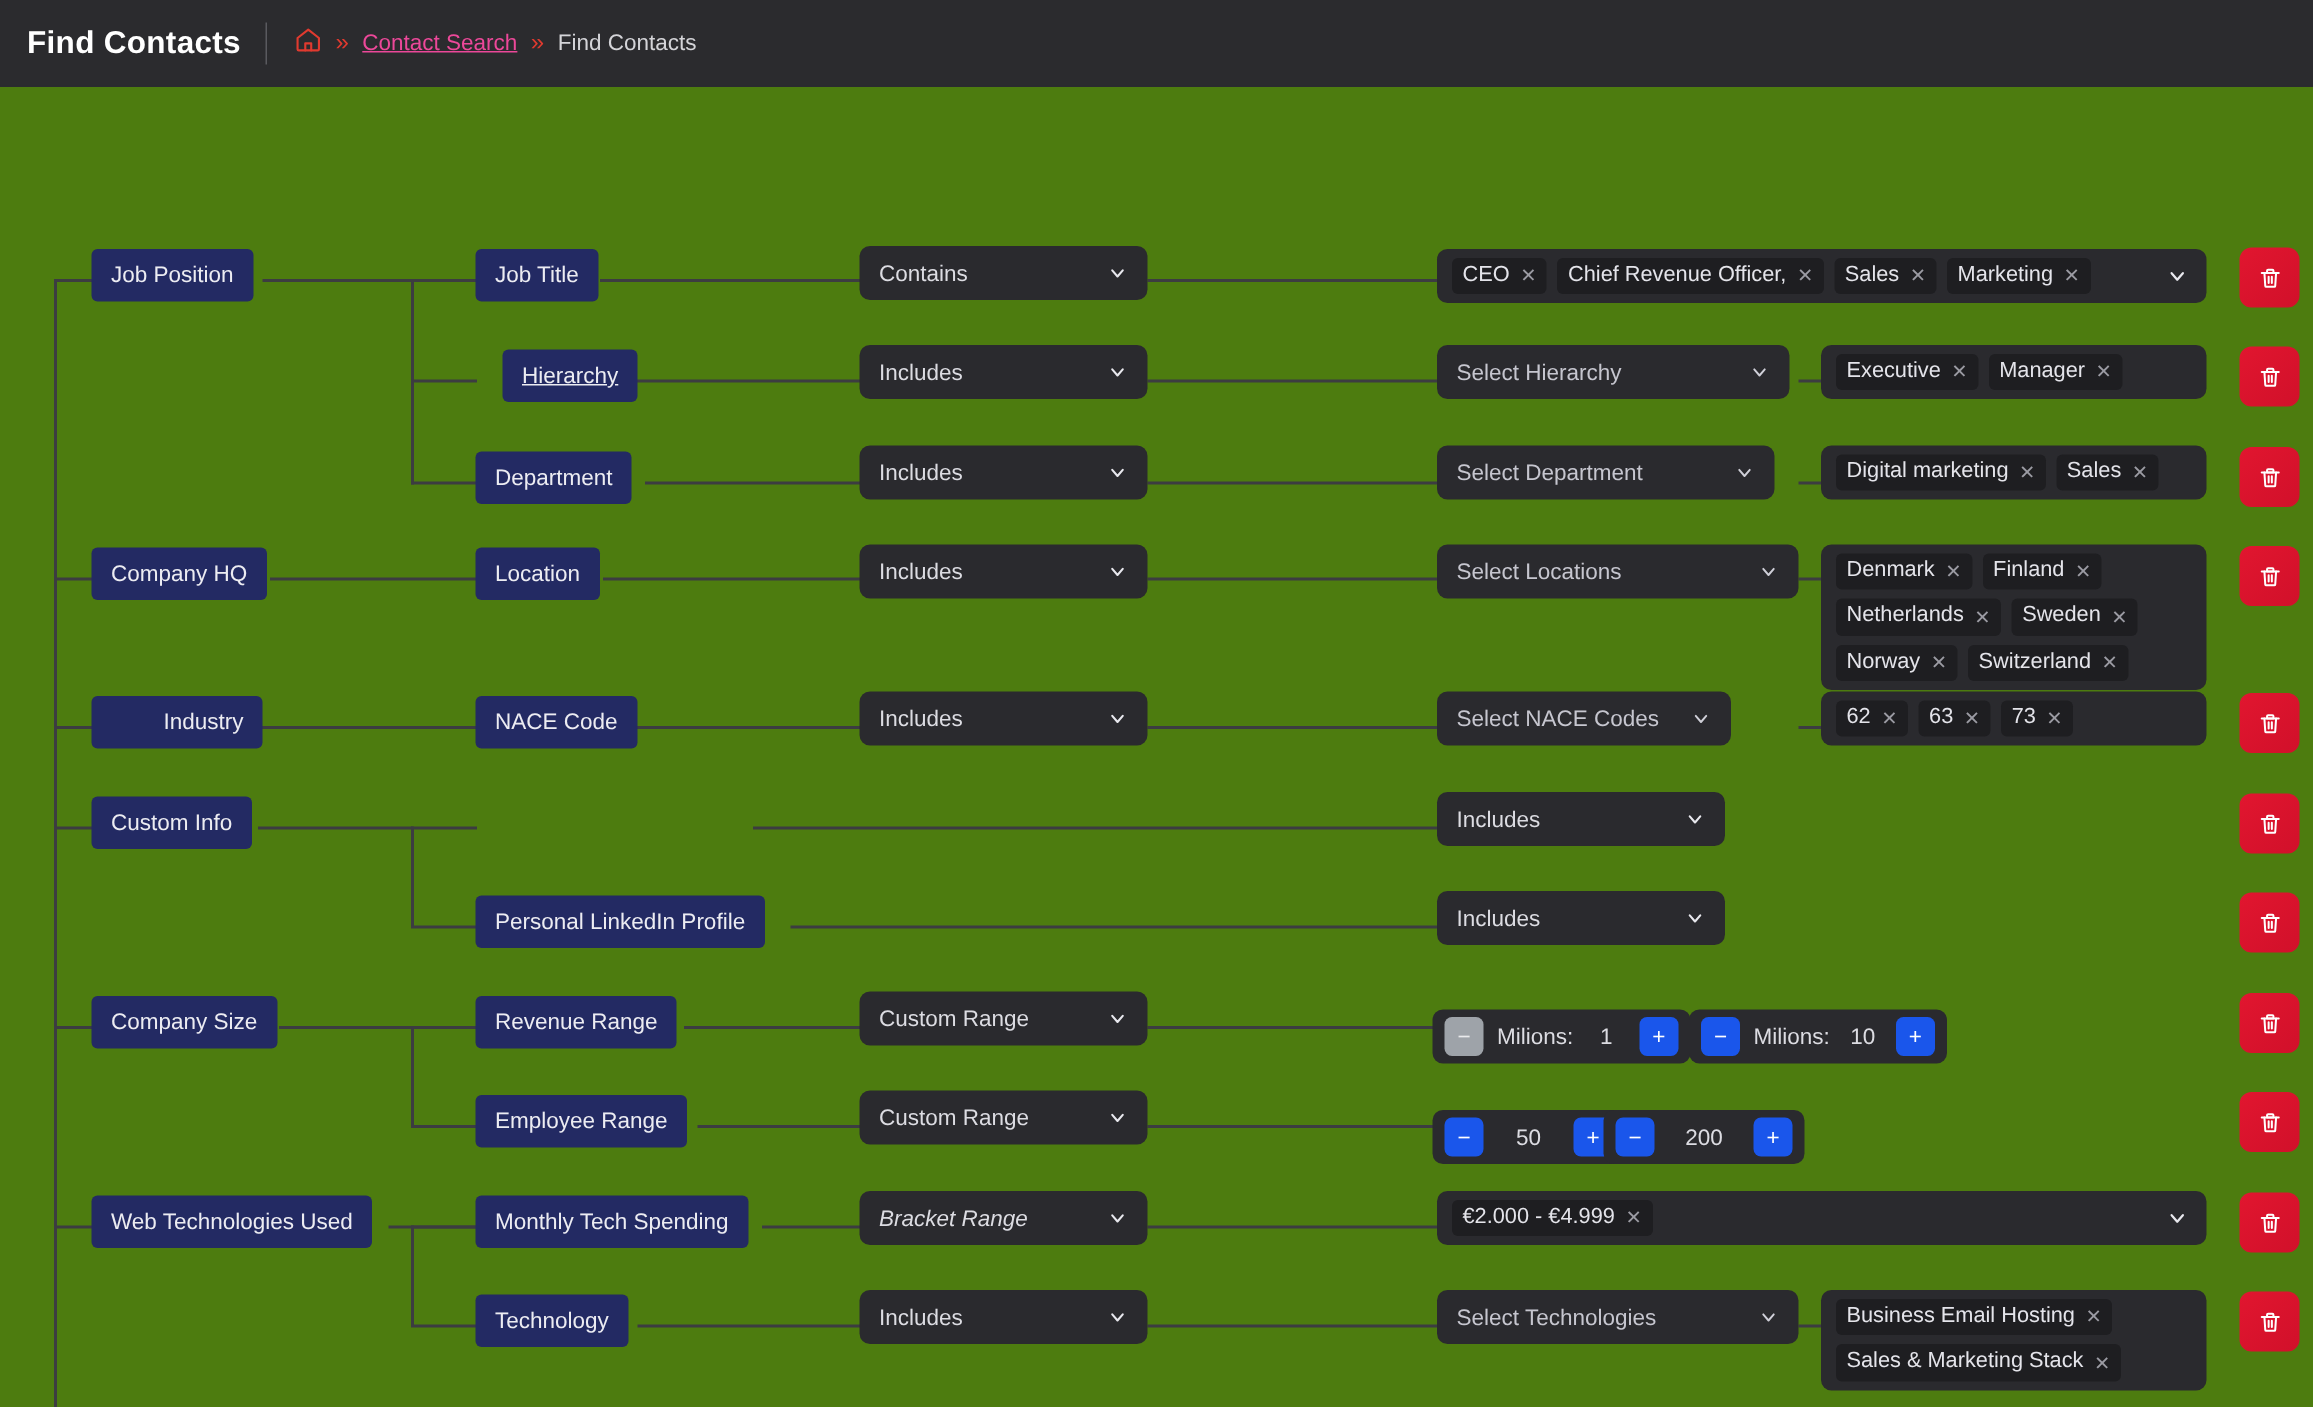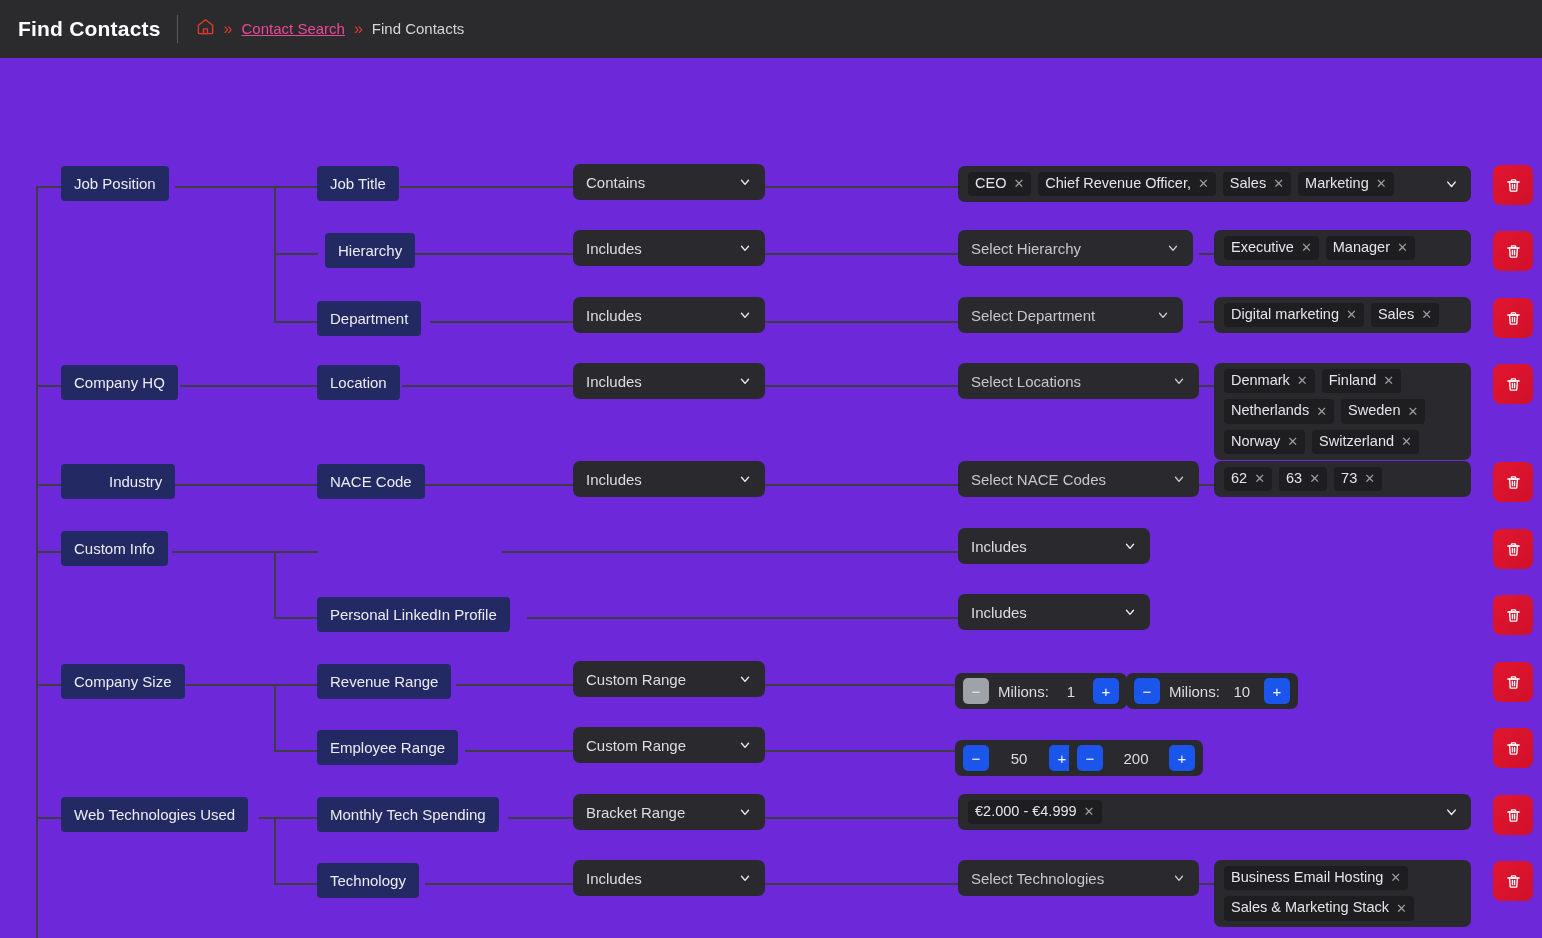--- a/index.html
+++ b/index.html
@@ -37,21 +37,21 @@
   .home-icon { display: block; }
   .crumb-sep { color: #e03a2f; font-size: 16px; line-height: 1; }
   .crumb-link { color: #ec4899; font-size: 15px; }
   .crumb-current { color: #d4d4d8; font-size: 15px; }
 
   
   .canvas {
     position: relative;
     width: 1542px;
     height: 880px;
-    background: #6d28d9;
+    background: #4d7c0f;
   }
   .line { position: absolute; background: #3c3c41; }
   .line.v { width: 2px; }
   .line.h { height: 2px; }
 
   .node {
     position: absolute;
     background: #232a63;
     color: #ececf2;
     font-size: 15px;
@@ -242,21 +242,21 @@
   <div class="line h" style="left:1199px; top:825px; width:20px;"></div>
 
   <div class="node" style="left:61px; top:108px;">Job Position</div>
   <div class="node" style="left:61px; top:307px;">Company HQ</div>
   <div class="node" style="left:61px; top:406px;padding-left:48px;">Industry</div>
   <div class="node" style="left:61px; top:473px;">Custom Info</div>
   <div class="node" style="left:61px; top:606px;">Company Size</div>
   <div class="node" style="left:61px; top:739px;">Web Technologies Used</div>
 
   <div class="node" style="left:317px; top:108px;">Job Title</div>
-  <div class="node" style="left:325px; top:175px;">Hierarchy</div>
+  <div class="node" style="left:335px; top:175px;text-decoration:underline;">Hierarchy</div>
   <div class="node" style="left:317px; top:243px;">Department</div>
   <div class="node" style="left:317px; top:307px;">Location</div>
   <div class="node" style="left:317px; top:406px;">NACE Code</div>
   <div class="node" style="left:317px; top:539px;">Personal LinkedIn Profile</div>
   <div class="node" style="left:317px; top:606px;">Revenue Range</div>
   <div class="node" style="left:317px; top:672px;">Employee Range</div>
   <div class="node" style="left:317px; top:739px;">Monthly Tech Spending</div>
   <div class="node" style="left:317px; top:805px;">Technology</div>
 
   <div class="select" style="left:573px; top:106px; width:192px;">
@@ -324,21 +324,21 @@
       </span>
   </div>
   <div class="select" style="left:573px; top:669px; width:192px;">
     <span class="sel-label">Custom Range</span>
     <span class="chev">
         <svg width="14" height="14" viewBox="0 0 24 24" fill="none" stroke="#e8e8ee" stroke-width="2.4" stroke-linecap="round" stroke-linejoin="round">
           <polyline points="6 9 12 16 18 9"></polyline>
         </svg>
       </span>
   </div>
-  <div class="select" style="left:573px; top:736px; width:192px;">
+  <div class="select" style="left:573px; top:736px; width:192px;font-style:italic;">
     <span class="sel-label">Bracket Range</span>
     <span class="chev">
         <svg width="14" height="14" viewBox="0 0 24 24" fill="none" stroke="#e8e8ee" stroke-width="2.4" stroke-linecap="round" stroke-linejoin="round">
           <polyline points="6 9 12 16 18 9"></polyline>
         </svg>
       </span>
   </div>
   <div class="select" style="left:573px; top:802px; width:192px;">
     <span class="sel-label">Includes</span>
     <span class="chev">
@@ -365,21 +365,21 @@
       </span>
   </div>
   <div class="select placeholder" style="left:958px; top:305px; width:241px;">
     <span class="sel-label">Select Locations</span>
     <span class="chev">
         <svg width="14" height="14" viewBox="0 0 24 24" fill="none" stroke="#cfcfd8" stroke-width="2.2" stroke-linecap="round" stroke-linejoin="round">
           <polyline points="6 9 12 16 18 9"></polyline>
         </svg>
       </span>
   </div>
-  <div class="select placeholder" style="left:958px; top:403px; width:241px;">
+  <div class="select placeholder" style="left:958px; top:403px; width:196px;">
     <span class="sel-label">Select NACE Codes</span>
     <span class="chev">
         <svg width="14" height="14" viewBox="0 0 24 24" fill="none" stroke="#cfcfd8" stroke-width="2.2" stroke-linecap="round" stroke-linejoin="round">
           <polyline points="6 9 12 16 18 9"></polyline>
         </svg>
       </span>
   </div>
   <div class="select placeholder" style="left:958px; top:802px; width:241px;">
     <span class="sel-label">Select Technologies</span>
     <span class="chev">

